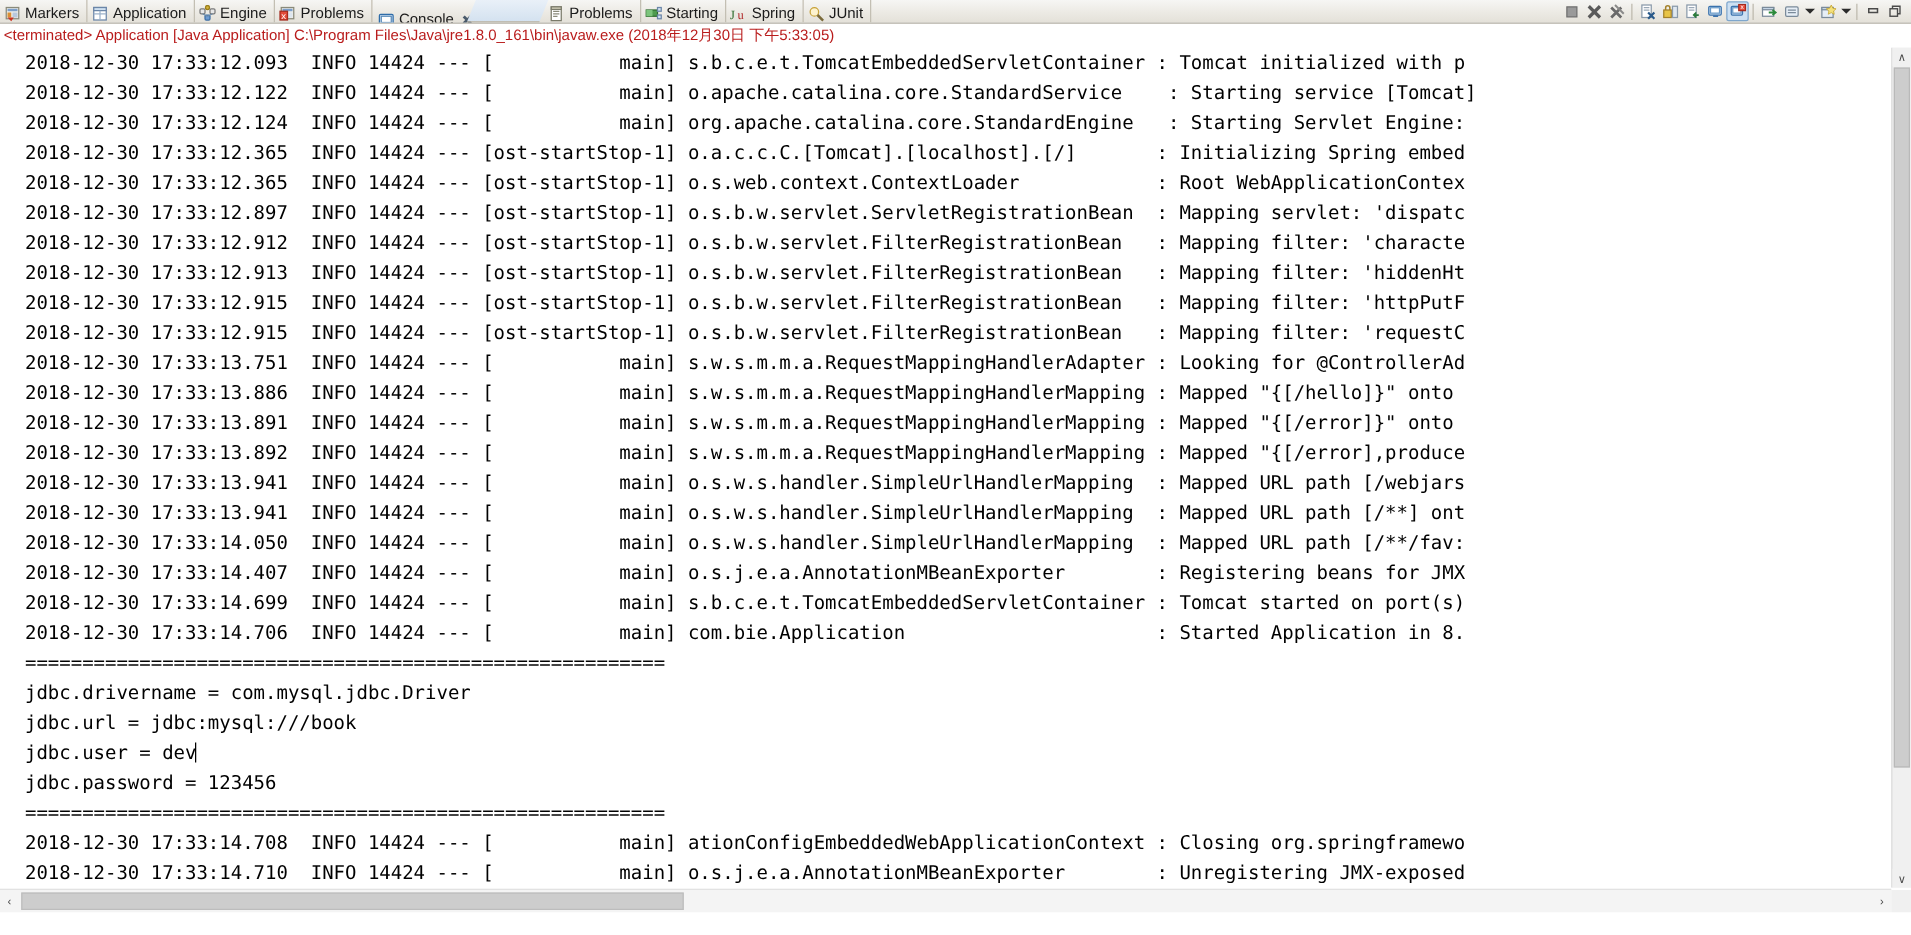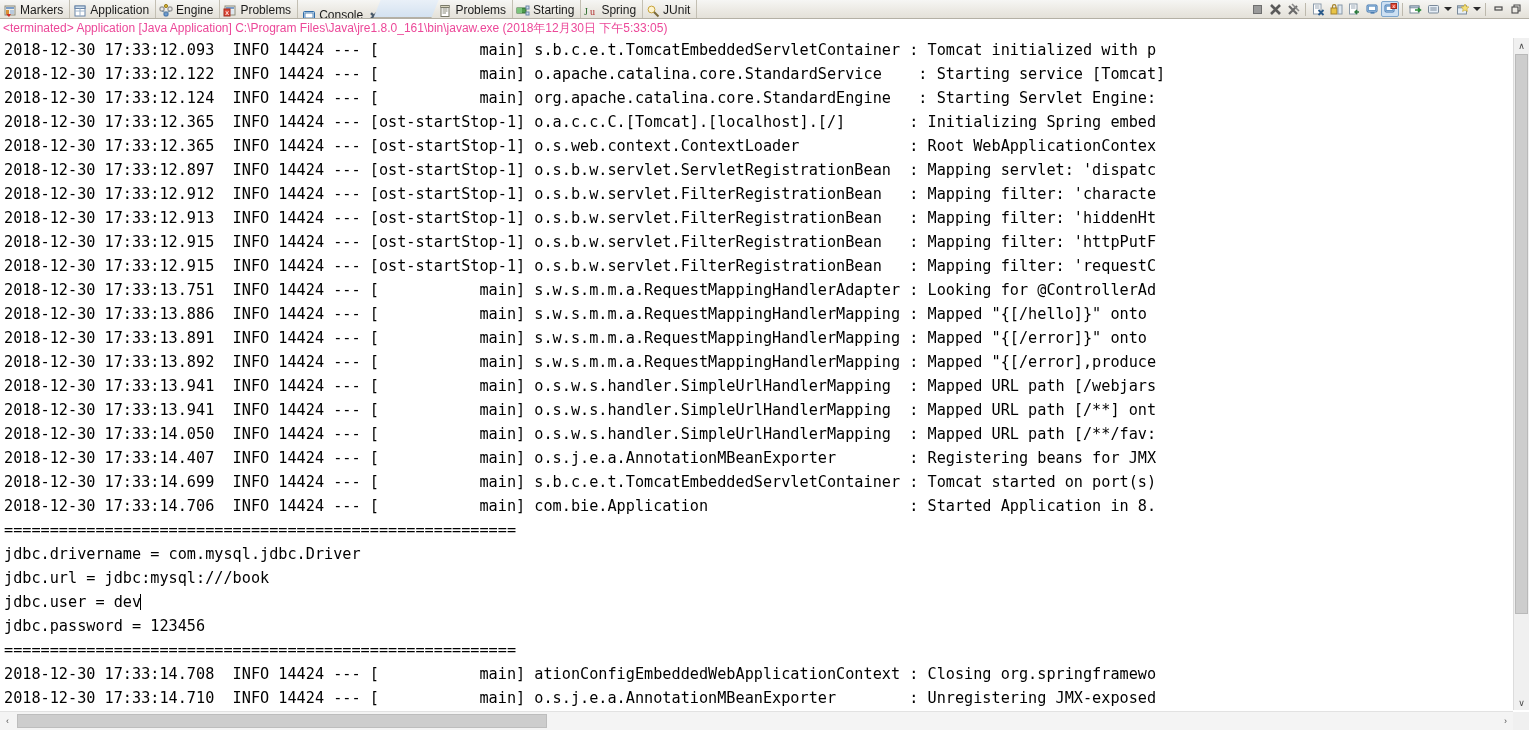--- a/index.html
+++ b/index.html
@@ -109,21 +109,21 @@
     border-left: 4px solid transparent;
     border-right: 4px solid transparent;
     border-top: 4px solid #2b2b2b;
   }
 
   
   .procline {
     height: 18px;
     background: #ffffff;
     font-size: 12px;
-    color: #ec4899;
+    color: #b91c1c;
     line-height: 18px;
     padding-left: 3px;
     white-space: nowrap;
     overflow: hidden;
     border-bottom: 1px solid #ffffff;
   }
 
   
   .console-wrap {
     position: relative;
@@ -134,21 +134,21 @@
   .console {
     position: absolute;
     top: 0; left: 0; right: 16px; bottom: 20px;
     overflow: hidden;
     font-family: "DejaVu Sans Mono", "Liberation Mono", monospace;
     font-size: 15.2px;
     line-height: 24px;
     letter-spacing: 0px;
     color: #000000;
     white-space: pre;
-    padding-left: 4px;
+    padding-left: 20px;
     box-sizing: border-box;
   }
   .line { height: 24px; white-space: pre; }
   .caretbar {
     display: inline-block;
     width: 1px;
     height: 16px;
     background: #000;
     vertical-align: -3px;
     margin-left: -1px;

